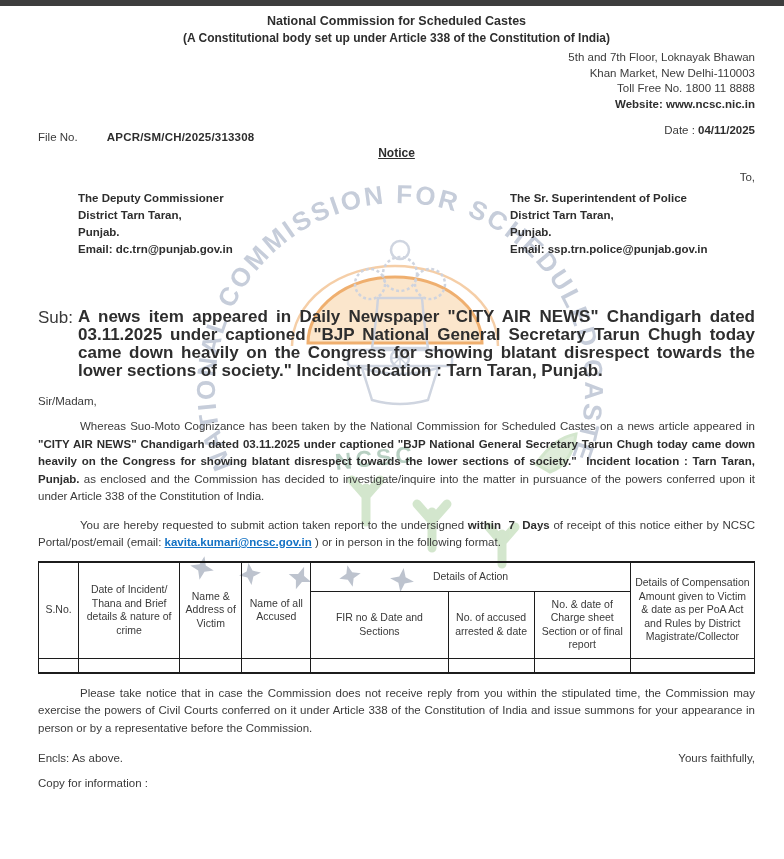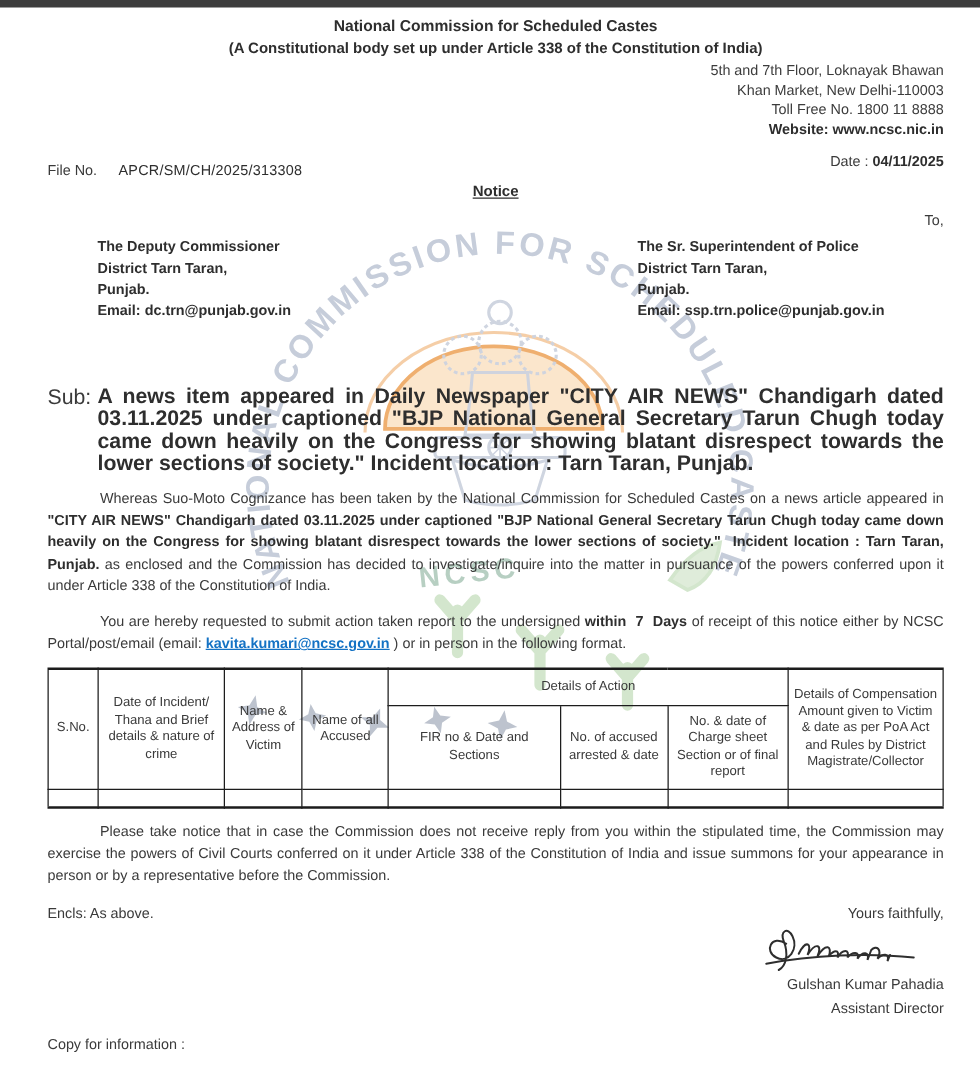--- a/index.html
+++ b/index.html
@@ -13,21 +13,21 @@
   
   .content{position:relative;z-index:1;padding:8px 29px 0 38px;}
   .org-title{margin-top:6px;text-align:center;font-size:12.5px;font-weight:700;color:#2e2e2e;}
   .org-sub{margin-top:3px;text-align:center;font-size:12px;font-weight:700;color:#2e2e2e;}
   .hq{margin-top:5px;text-align:right;font-size:11.5px;line-height:15.5px;color:#3c3c3c;}
   .hq .bold{font-weight:700;color:#2e2e2e;}
   .meta-row{position:relative;margin-top:12px;height:22px;}
   .date-line{position:absolute;right:0;top:0;font-size:11.5px;}
   .date-line b{font-weight:700;color:#2e2e2e;}
   .fileno{padding-top:7px;font-size:11.5px;}
-  .fileno b{font-weight:400;color:#2e2e2e;margin-left:14px;letter-spacing:.2px;}
+  .fileno b{font-weight:700;color:#2e2e2e;margin-left:26px;letter-spacing:.2px;}
   .notice{text-align:center;font-size:12px;font-weight:700;color:#2e2e2e;margin-top:0;}
   .notice span{text-decoration:underline;}
   .to{margin-top:11px;font-size:11.5px;text-align:right;}
   .recipients{display:flex;margin-top:7px;font-size:11.5px;line-height:17px;font-weight:700;color:#2e2e2e;}
   .recip-left{margin-left:40px;width:392px;}
   .recip-right{flex:1;margin-left:40px;}
   .sub-row{display:flex;margin-top:50px;font-size:17px;}
   .sub-label{width:40px;flex:0 0 40px;}
   .sub-text{flex:1;font-weight:700;color:#2e2e2e;text-align:justify;line-height:18px;}
   .salutation{margin-top:15px;font-size:11.5px;}
@@ -141,20 +141,21 @@
         <div>Punjab.</div>
         <div>Email: ssp.trn.police@punjab.gov.in</div>
       </div>
     </div>
 
     <div class="sub-row">
       <div class="sub-label">Sub:</div>
       <div class="sub-text">A news item appeared in Daily Newspaper "CITY AIR NEWS" Chandigarh dated 03.11.2025 under captioned "BJP National General Secretary Tarun Chugh today came down heavily on the Congress for showing blatant disrespect towards the lower sections of society." Incident location : Tarn Taran, Punjab.</div>
     </div>
 
+    <div class="salutation">Sir/Madam,</div>
 
     <div class="para"><span>Whereas Suo-Moto Cognizance has been taken by the National Commission for Scheduled Castes on a news article appeared in </span><span class="b">"CITY AIR NEWS" Chandigarh dated 03.11.2025 under captioned "BJP National General Secretary Tarun Chugh today came down heavily on the Congress for showing blatant disrespect towards the lower sections of society." &nbsp;Incident location : Tarn Taran, Punjab.</span><span> as enclosed and the Commission has decided to investigate/inquire into the matter in pursuance of the powers conferred upon it under Article 338 of the Constitution of India.</span></div>
 
     <div class="para"><span>You are hereby requested to submit action taken report to the undersigned </span><span class="b">within &nbsp;7 &nbsp;Days</span><span> of receipt of this notice either by NCSC Portal/post/email (email: </span><a class="email-link">kavita.kumari@ncsc.gov.in</a><span> ) or in person in the following format.</span></div>
 
     <table class="fmt">
       <colgroup>
         <col style="width:40px">
           <col style="width:101px">
           <col style="width:62px">
@@ -192,28 +193,17 @@
       </table>
 
 
     <div class="para">Please take notice that in case the Commission does not receive reply from you within the stipulated time, the Commission may exercise the powers of Civil Courts conferred on it under Article 338 of the Constitution of India and issue summons for your appearance in person or by a representative before the Commission.</div>
 
     <div class="encls-row">
       <div>Encls: As above.</div>
       <div>Yours faithfully,</div>
     </div>
 
-    <div class="sig-block">
-      <svg width="128" height="46" viewBox="0 0 128 46">
-        <g stroke="#2e2e2e" fill="none" stroke-width="1.6" stroke-linecap="round">
-          <path d="M20 22 C 8 14 2 28 12 33 C 22 38 30 26 25 16 C 21 8 15 12 18 20 C 22 30 20 40 14 43"></path>
-          <path d="M30 30 C 36 18 41 22 37 31 C 44 20 49 23 45 32 C 52 21 57 24 54 32 C 58 27 63 26 61 33 C 65 26 71 26 69 33 C 73 28 79 28 77 34 C 81 28 87 28 85 35 L 88 27 C 92 23 97 26 93 34 C 97 30 103 29 101 36 L 103 31"></path>
-          <path d="M4 38 C 40 31 85 29 122 33"></path>
-        </g>
-      </svg>
-      <div>Gulshan Kumar Pahadia</div>
-      <div>Assistant Director</div>
-    </div>
 
     <div class="copy">Copy for information :</div>
 
   </div>
 </div>
 
 </body></html>

